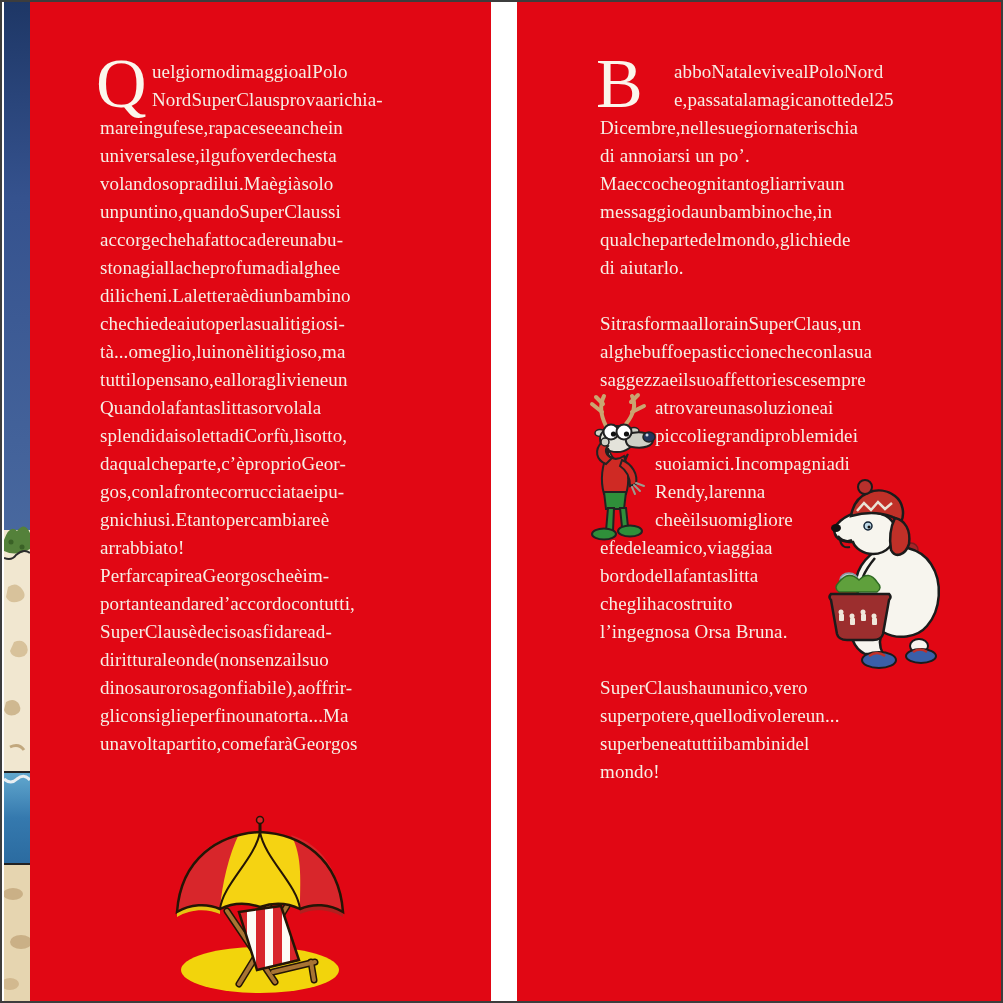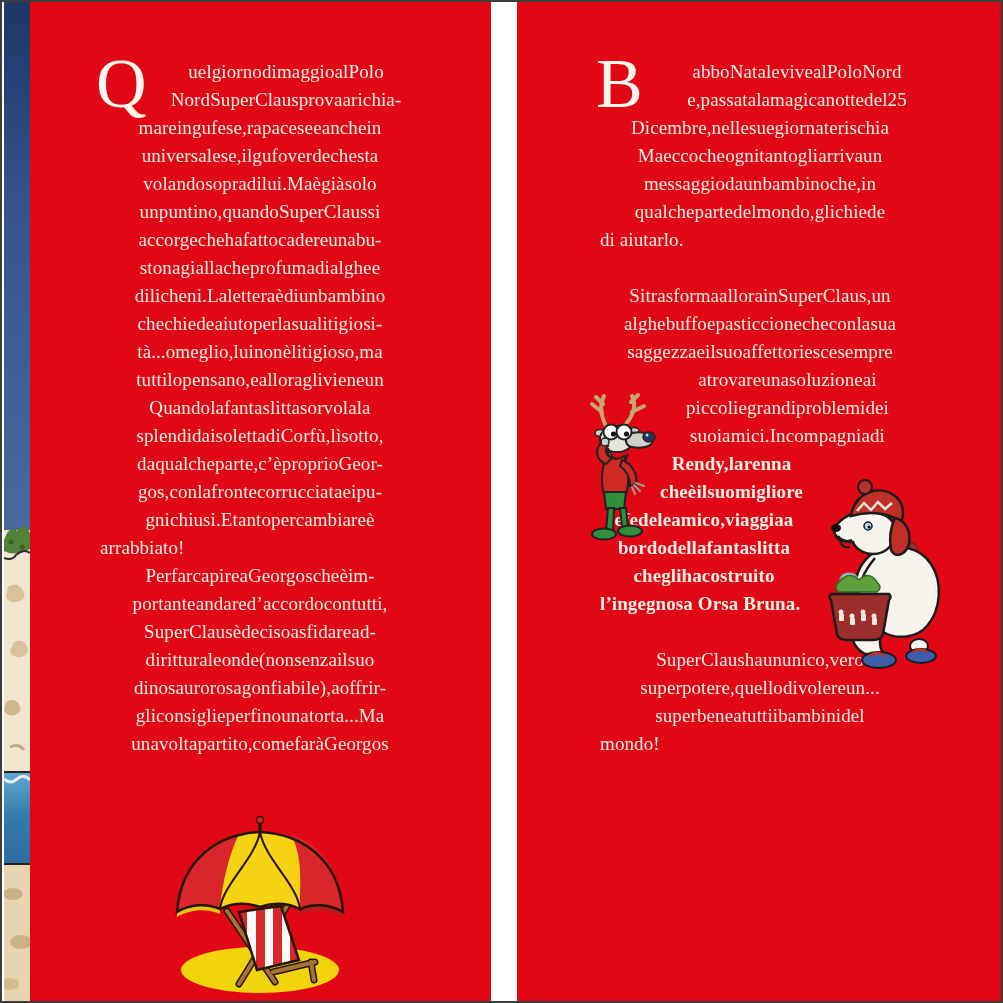--- a/index.html
+++ b/index.html
@@ -21,26 +21,26 @@
   .panel-left .textblock{left:70px;}
   .panel-right .textblock{left:83px;}
   .dropcap{
     position:absolute;left:-4px;top:-9px;font-size:70px;line-height:70px;
     color:#fbf6ec;font-family:"Liberation Serif",serif;
   }
   .line{
     height:28px;line-height:28px;font-size:19px;color:var(--ink);
     letter-spacing:0.1px;overflow:hidden;
   }
-  .line.just{display:flex;justify-content:center;}
+  .line.just{display:flex;justify-content:flex-start;}
   .line span{display:inline-block;}
   .lines-left .line:nth-child(-n+2){margin-left:52px;}
   .lines-intro .line:nth-child(-n+2){margin-left:74px;}
   .lines-reindeer .line{margin-left:55px;}
-  .lines-bear .line{margin-right:112px;font-weight:bold;}
+  .lines-bear .line{margin-right:112px;}
   .lines-bear .line:nth-child(-n+2){margin-left:55px;}
   .url{
     margin-top:26px;font-family:"DejaVu Sans","Liberation Sans",sans-serif;
     font-style:italic;font-size:24px;color:#f8f2e8;letter-spacing:0.3px;
   }
   .illu{position:absolute;}
   .umbrella-illu{left:133px;top:812px;width:195px;height:180px;}
   .reindeer-illu{left:63px;top:390px;width:78px;height:150px;}
   .bear-illu{left:308px;top:468px;width:122px;height:200px;}
 </style>
@@ -374,20 +374,21 @@
             <span>del</span>
             <span>25</span>
           </div>
           <div class="line just">
             <span>Dicembre,</span>
             <span>nelle</span>
             <span>sue</span>
             <span>giornate</span>
             <span>rischia</span>
           </div>
+          <div class="line">di annoiarsi un po’.</div>
           <div class="line just">
             <span>Ma</span>
             <span>ecco</span>
             <span>che</span>
             <span>ogni</span>
             <span>tanto</span>
             <span>gli</span>
             <span>arriva</span>
             <span>un</span>
           </div>

